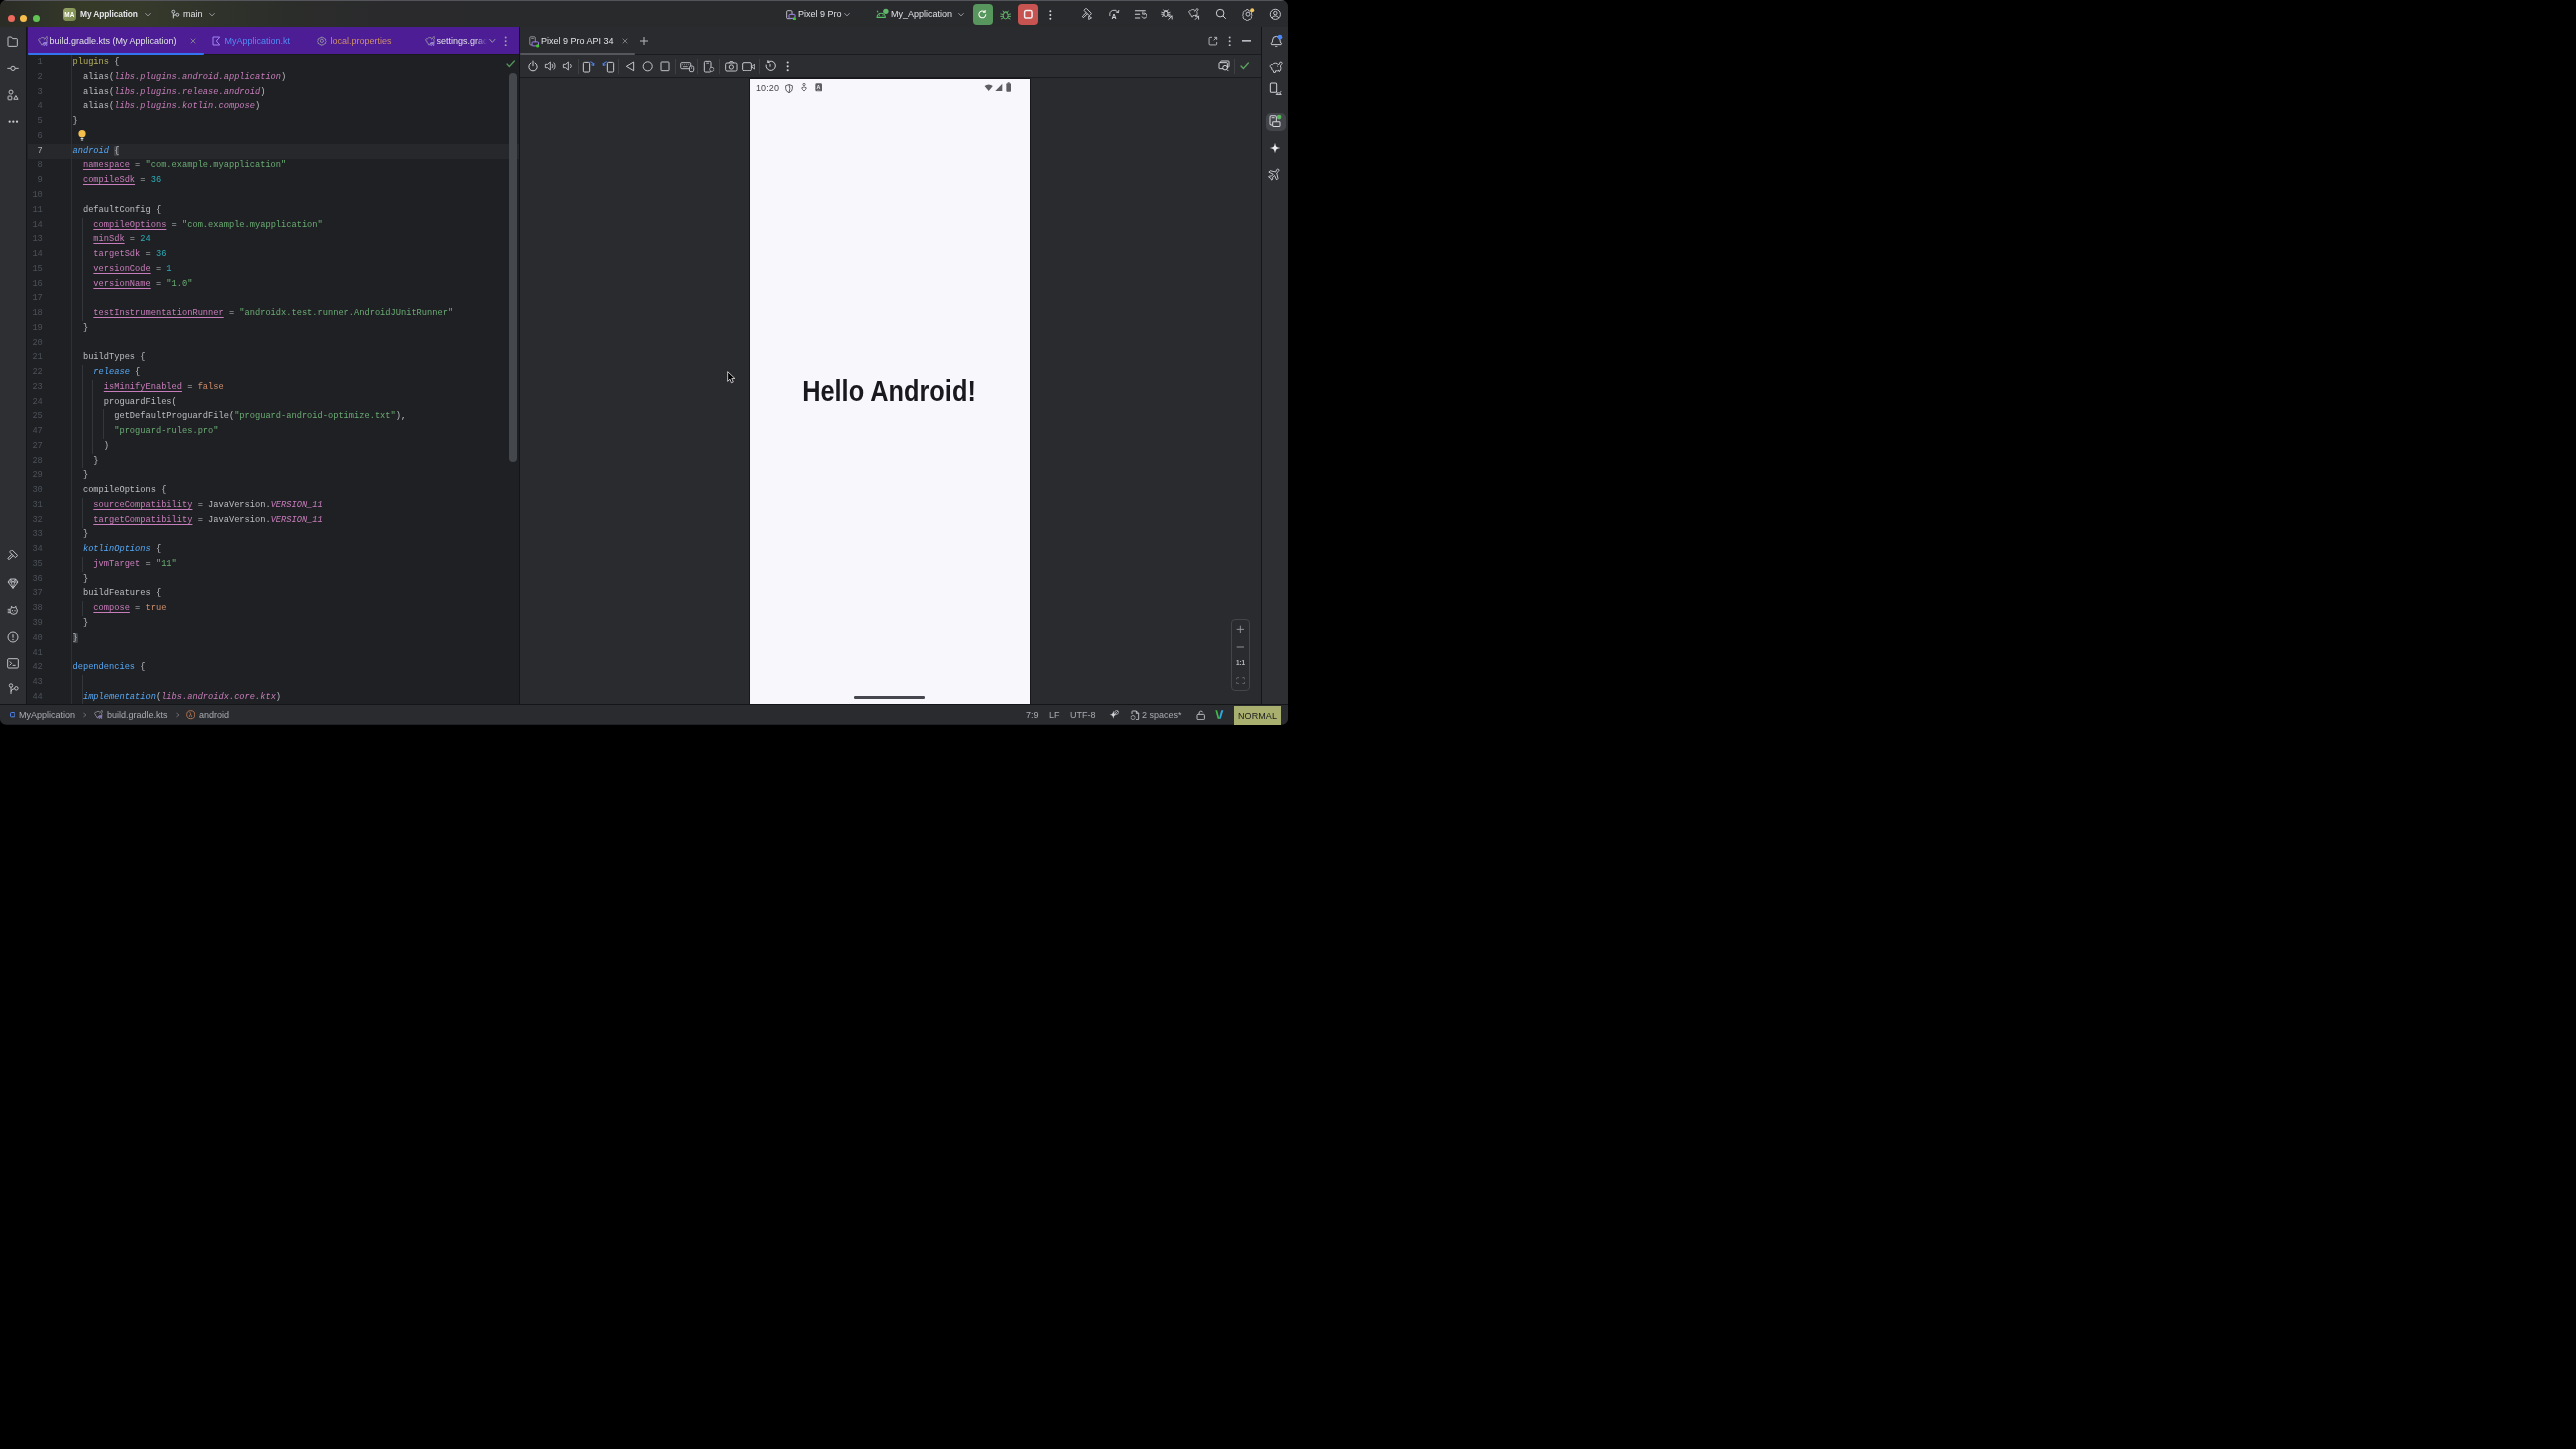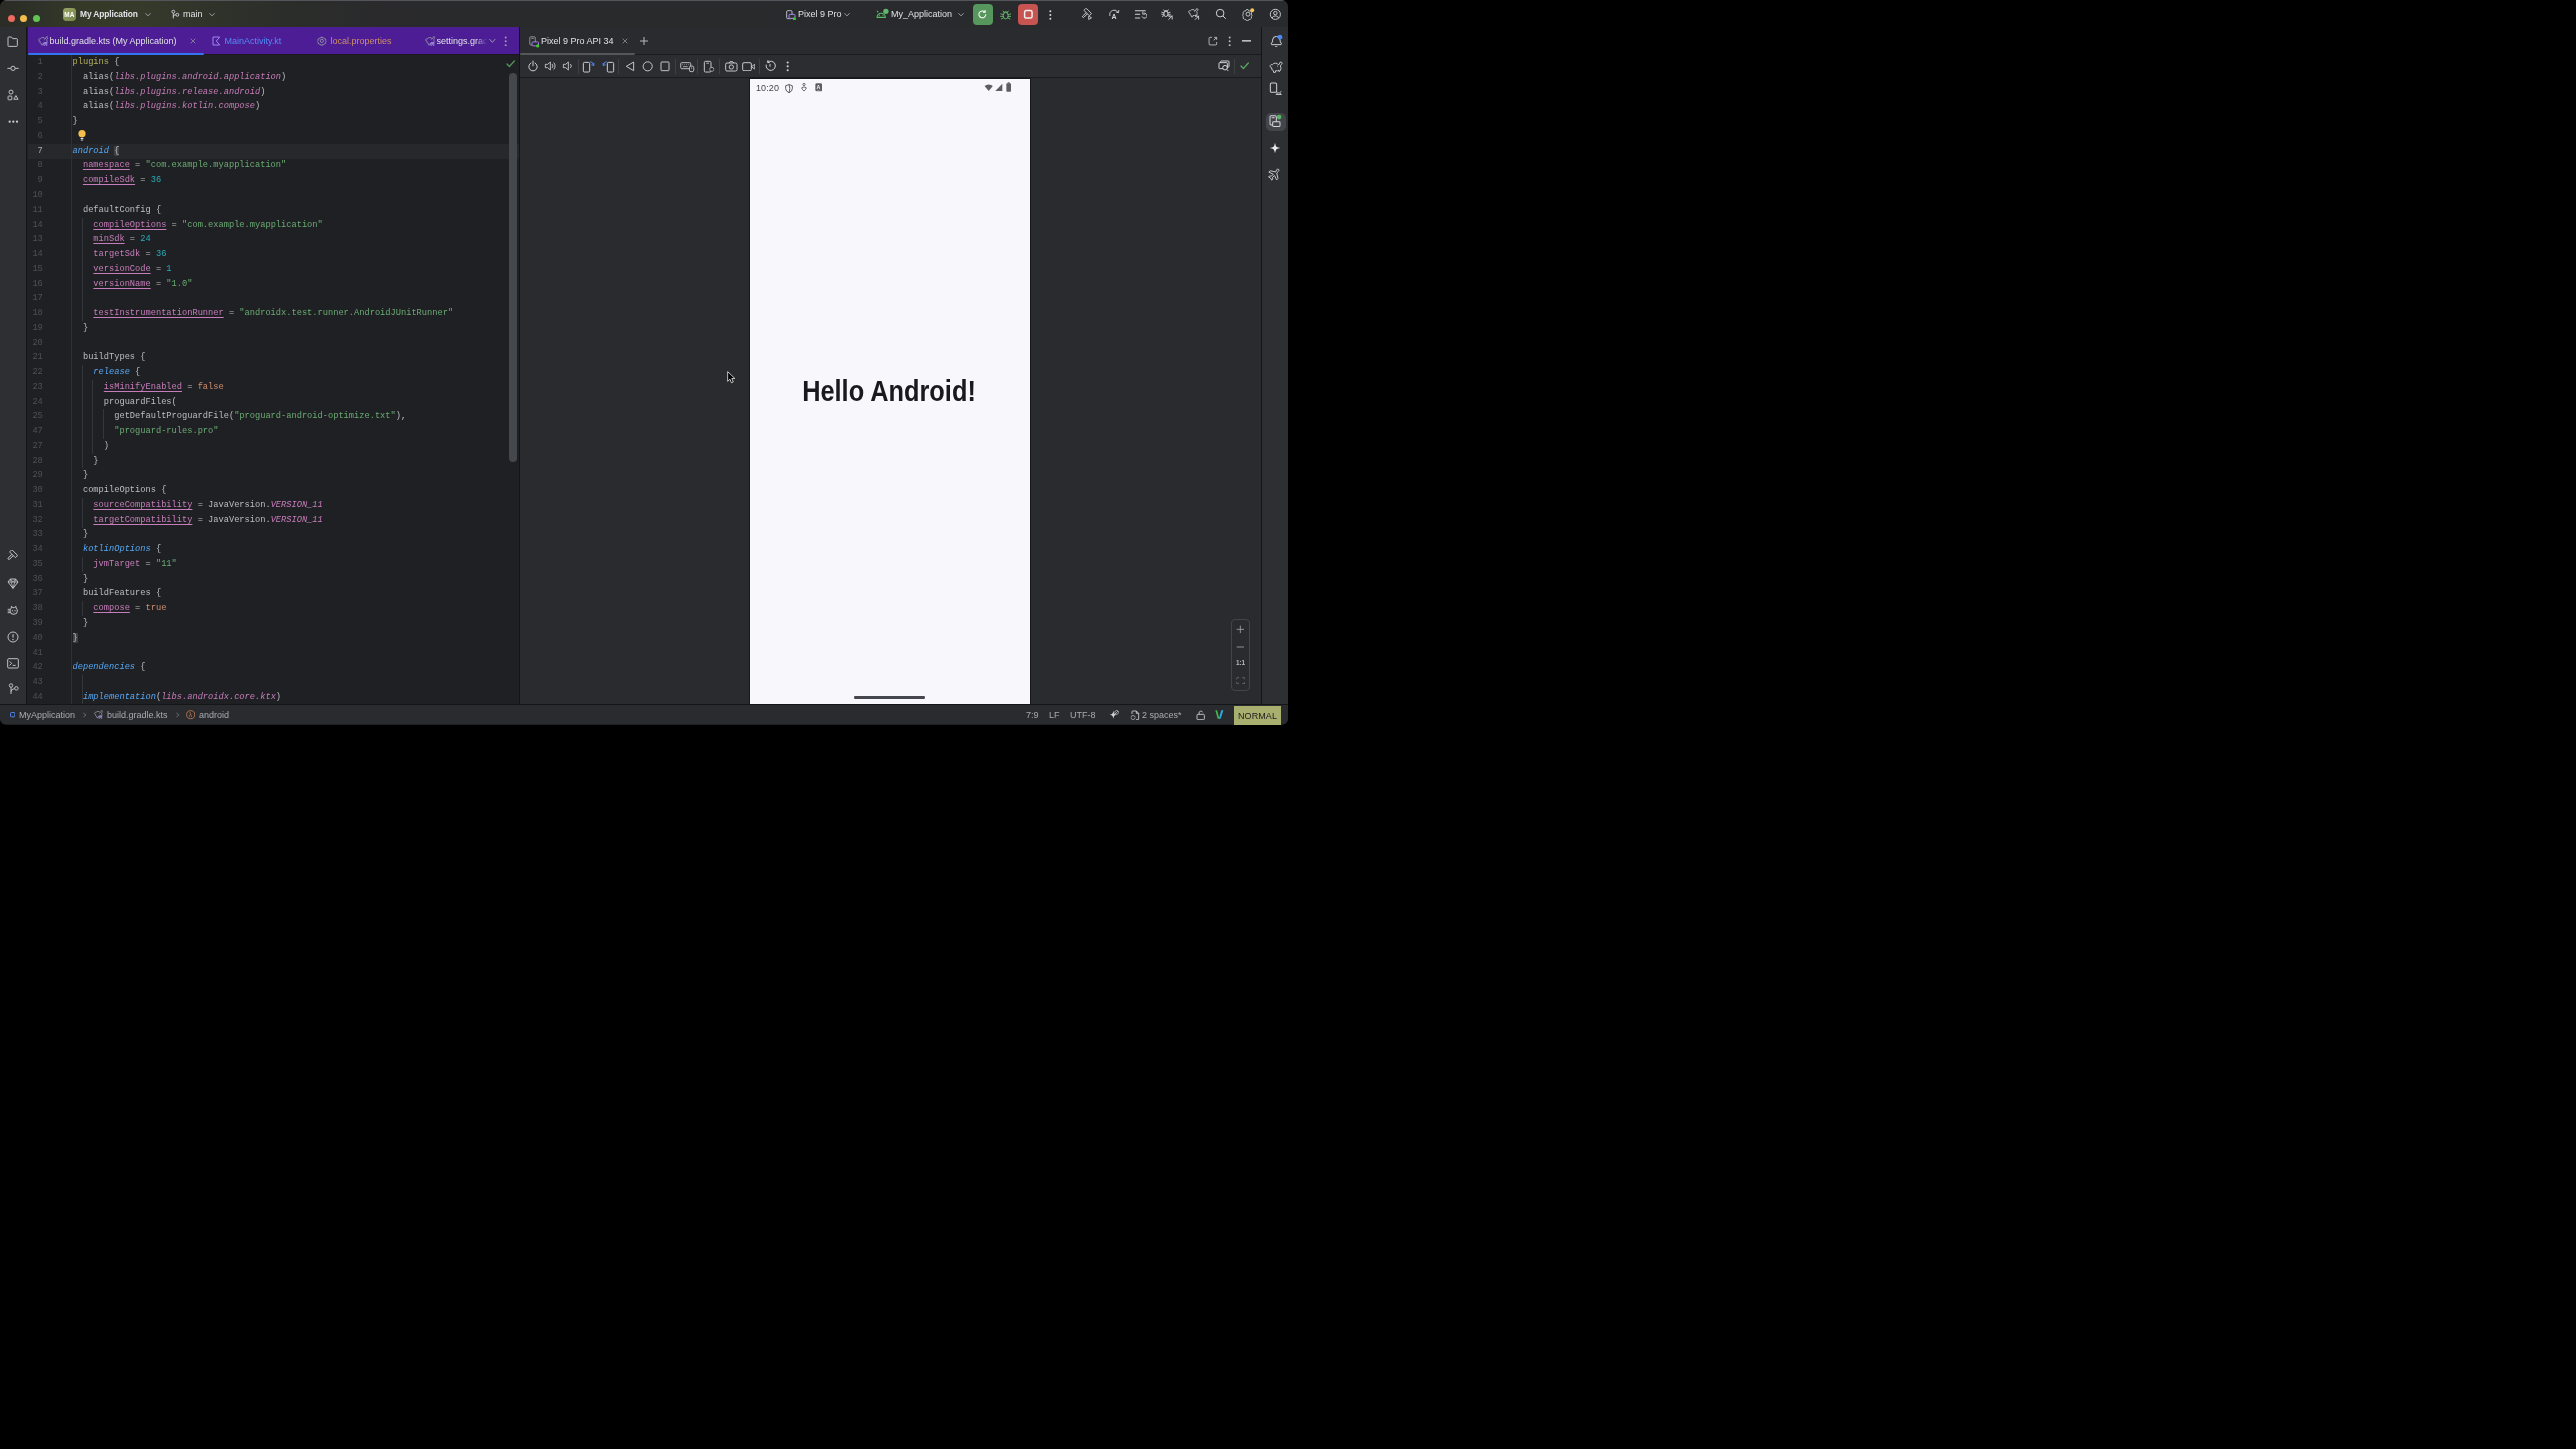--- a/index.html
+++ b/index.html
@@ -270,21 +270,21 @@
 <div class="cl" style="top:486px"><span class="ln" style="color:#4B5059">32</span><span class="ct"><span style="color:#BCBEC4">    </span><span style="color:#C77DBB;text-decoration:underline;text-underline-offset:2px;text-decoration-thickness:0.7px">targetCompatibility</span><span style="color:#BCBEC4"> = JavaVersion.</span><span style="color:#C77DBB;font-style:italic">VERSION_11</span></span></div>
 <div class="cl" style="top:500px"><span class="ln" style="color:#4B5059">33</span><span class="ct"><span style="color:#BCBEC4">  }</span></span></div>
 <div class="cl" style="top:515px"><span class="ln" style="color:#4B5059">34</span><span class="ct"><span style="color:#BCBEC4">  </span><span style="color:#56A8F5;font-style:italic">kotlinOptions</span><span style="color:#BCBEC4"> {</span></span></div>
 <div class="cl" style="top:530px"><span class="ln" style="color:#4B5059">35</span><span class="ct"><span style="color:#BCBEC4">    </span><span style="color:#C77DBB;text-underline-offset:2px;text-decoration-thickness:0.7px">jvmTarget</span><span style="color:#BCBEC4"> = </span><span style="color:#6AAB73">"11"</span></span></div>
 <div class="cl" style="top:545px"><span class="ln" style="color:#4B5059">36</span><span class="ct"><span style="color:#BCBEC4">  }</span></span></div>
 <div class="cl" style="top:559px"><span class="ln" style="color:#4B5059">37</span><span class="ct"><span style="color:#BCBEC4">  buildFeatures {</span></span></div>
 <div class="cl" style="top:574px"><span class="ln" style="color:#4B5059">38</span><span class="ct"><span style="color:#BCBEC4">    </span><span style="color:#C77DBB;text-decoration:underline;text-underline-offset:2px;text-decoration-thickness:0.7px">compose</span><span style="color:#BCBEC4"> = </span><span style="color:#CF8E6D">true</span></span></div>
 <div class="cl" style="top:589px"><span class="ln" style="color:#4B5059">39</span><span class="ct"><span style="color:#BCBEC4">  }</span></span></div>
 <div class="cl" style="top:604px"><span class="ln" style="color:#4B5059">40</span><span class="ct"><span style="color:#BCBEC4;background:#3E4145;border-radius:1.3px">}</span></span></div>
 <div class="cl" style="top:619px"><span class="ln" style="color:#4B5059">41</span><span class="ct"></span></div>
-<div class="cl" style="top:633px"><span class="ln" style="color:#4B5059">42</span><span class="ct"><span style="color:#56A8F5;font-style:italic">dependencies</span><span style="color:#BCBEC4"> {</span></span></div>
+<div class="cl" style="top:633px"><span class="ln" style="color:#4B5059">42</span><span class="ct"><span style="color:#56A8F5;">dependencies</span><span style="color:#BCBEC4"> {</span></span></div>
 <div class="cl" style="top:648px"><span class="ln" style="color:#4B5059">43</span><span class="ct"></span></div>
 <div class="cl" style="top:663px"><span class="ln" style="color:#4B5059">44</span><span class="ct"><span style="color:#BCBEC4">  </span><span style="color:#56A8F5;font-style:italic">implementation</span><span style="color:#BCBEC4">(</span><span style="color:#C77DBB;font-style:italic">libs.androidx.core.ktx</span><span style="color:#BCBEC4">)</span></span></div>
 
     <svg class="abs" style="left:49px;top:102px" width="10" height="13.4" viewBox="0 0 15 20">
         <circle cx="7.5" cy="7" r="5.4" fill="#F5BD4B"></circle>
         <rect x="5.2" y="13.2" width="4.6" height="1.6" rx="0.8" fill="#D7D9DE"></rect>
         <rect x="5.6" y="15.6" width="3.8" height="1.5" rx="0.75" fill="#D7D9DE"></rect>
       </svg>
 
     <svg class="abs" style="left:478px;top:33px" width="9.4" height="8" viewBox="0 0 14 12">
@@ -297,21 +297,21 @@
           <circle cx="11.2" cy="5.6" r="0.65" fill="#9DA0A6"></circle>
           <path d="M10.3 9.8 h4.4 v4.6 l-2.2-1.5 -2.2 1.5 z" stroke="#A285F2" stroke-width="1.35" fill="none" stroke-linejoin="round"></path>
         </svg>
       <div class="tabtxt" style="left:22px;color:#DFE1E5">build.gradle.kts (My Application)</div>
       <svg class="abs" style="left:161px;top:10px" width="8" height="8" viewBox="0 0 12 12">
           <path d="M2.5 2.5 L9.5 9.5 M9.5 2.5 L2.5 9.5" stroke="#868A91" stroke-width="1.3"></path>
         </svg>
       <svg class="abs" style="left:184px;top:8.7px" width="8.7" height="10" viewBox="0 0 13 15">
           <path d="M1.5 1.5 H11.5 L6.5 7.5 L11.5 13.5 H1.5 z" stroke="#A285F2" stroke-width="1.5" fill="none" stroke-linejoin="round"></path>
         </svg>
-      <div class="tabtxt" style="left:197px;color:#548AF7">MainActivity.kt</div>
+      <div class="tabtxt" style="left:197px;color:#548AF7">MyApplication.kt</div>
       <svg class="abs" style="left:289px;top:8.7px" width="10" height="10" viewBox="0 0 15 15">
           <path d="M7.5 1.2 l1 1.8 2-0.4 1 1.7 2 0.4 -0.4 2 1.4 1.4 -1.4 1.4 0.4 2 -2 0.4 -1 1.7 -2-0.4 -1 1.8 -1-1.8 -2 0.4 -1-1.7 -2-0.4 0.4-2 -1.4-1.4 1.4-1.4 -0.4-2 2-0.4 1-1.7 2 0.4 z" stroke="#9DA0A6" stroke-width="1.2" fill="none" stroke-linejoin="round" transform="scale(0.97)"></path>
           <circle cx="7.3" cy="7.3" r="2.4" stroke="#9DA0A6" stroke-width="1.2" fill="none"></circle>
         </svg>
       <div class="tabtxt" style="left:303px;color:#CE9067">local.properties</div>
       <svg class="abs" style="left:396px;top:8.7px" width="11.4" height="10.7" viewBox="0 0 17 16">
           <path d="M4.4 7.8 Q3 7.6 2.6 6.4 Q2.2 5 3.4 4.2 Q4.2 3.7 5.2 4.1 Q6.3 2.3 8.6 2.3 Q11.3 2.3 12.3 4.4 L13.2 3.2 Q14-0.1 15.9 1.3 Q17.4 2.5 15.6 4 Q14.7 4.7 14.5 5.7 Q15.1 7 15.1 8.6 Q15.1 11.3 12.9 12.3 L12.9 10.5 Q11.2 11.8 9 11.2 L8.5 13.2 H6.7 L6.3 11.1 Q4.7 10.6 4.4 9.3 Z" stroke="#9DA0A6" stroke-width="1.25" fill="none" stroke-linejoin="round"></path>
           <circle cx="11.2" cy="5.6" r="0.65" fill="#9DA0A6"></circle>
           <path d="M10.3 9.8 h4.4 v4.6 l-2.2-1.5 -2.2 1.5 z" stroke="#A285F2" stroke-width="1.35" fill="none" stroke-linejoin="round"></path>
         </svg>

